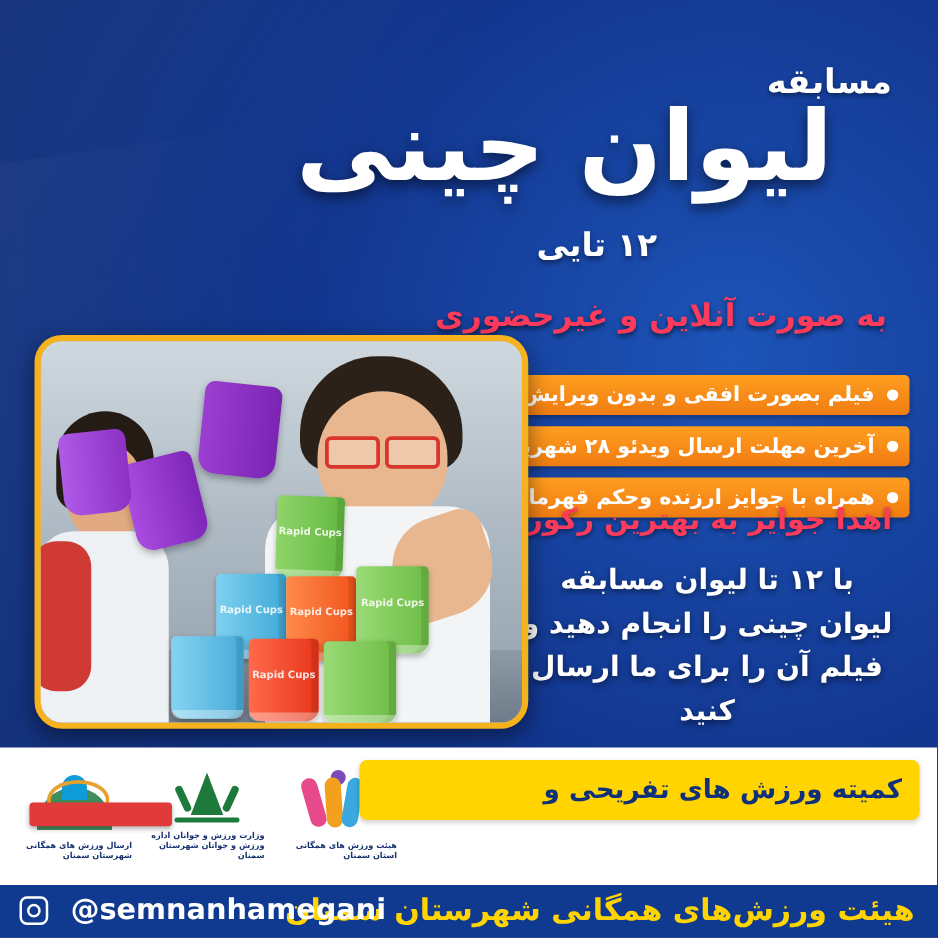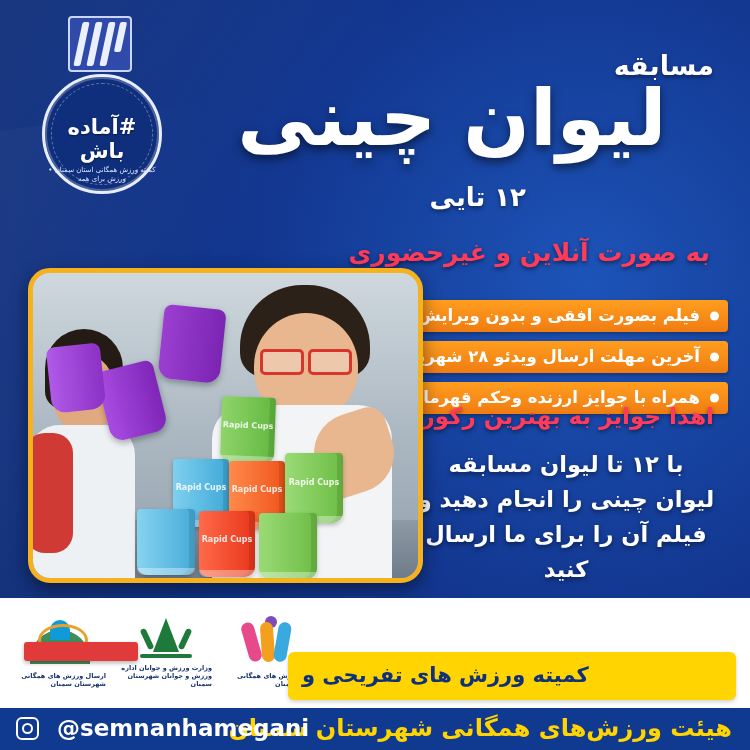--- a/index.html
+++ b/index.html
@@ -235,23 +235,22 @@
     position:absolute;left:0;right:0;bottom:0;height:152px;
     background:#ffffff;
   }
   .bottom .blueband{
     position:absolute;left:0;right:0;bottom:0;height:42px;background:#103a8f;
   }
   .yellowbox{
     position:absolute;top:10px;right:14px;width:420px;
     background:#ffd400;border-radius:6px;
     padding:8px 14px 10px;
-    text-align:left;
+    text-align:right;
     box-shadow:0 2px 4px rgba(0,0,0,.18);
-    margin-top:44px;
   }
   .yellowbox .l1{color:#10307a;font-size:21px;font-weight:bold;line-height:1.45;}
   .yellowbox .l2{color:#10307a;font-size:21px;font-weight:bold;line-height:1.45;}
   .orgname{
     position:absolute;bottom:8px;right:18px;
     color:#ffd400;font-size:24px;font-weight:bold;
   }
   .insta{
     position:absolute;bottom:9px;left:16px;
     color:#ffffff;font-size:23px;font-weight:bold;display:flex;align-items:center;gap:18px;
@@ -294,33 +293,20 @@
   .emblem3 .dotx{position:absolute;top:2px;left:24px;width:12px;height:12px;border-radius:50%;background:#7d4bb5}
 </style>
 </head>
 <body>
 
 <div id="poster">
 
   <div class="diag"></div>
   <div class="diag2"></div>
 
-  <div class="badge">
-    <div class="ribbon">
-      <i></i>
-        <i></i>
-        <i></i>
-        <i></i>
-    </div>
-    <div class="circle">
-      <div class="ring-text"></div>
-      <div class="hash">#آماده باش</div>
-      <div class="subring">کمیته ورزش همگانی استان سمنان • ورزش برای همه</div>
-    </div>
-  </div>
 
   <div class="kicker">مسابقه</div>
   <div class="title">لیوان چینی</div>
   <div class="count">۱۲ تایی</div>
   <div class="online">به صورت آنلاین و غیرحضوری</div>
 
   <div class="bars">
     <div class="bar">
       <span class="dot"></span>
       <span>فیلم بصورت افقی و بدون ویرایش گرفته شود</span>

